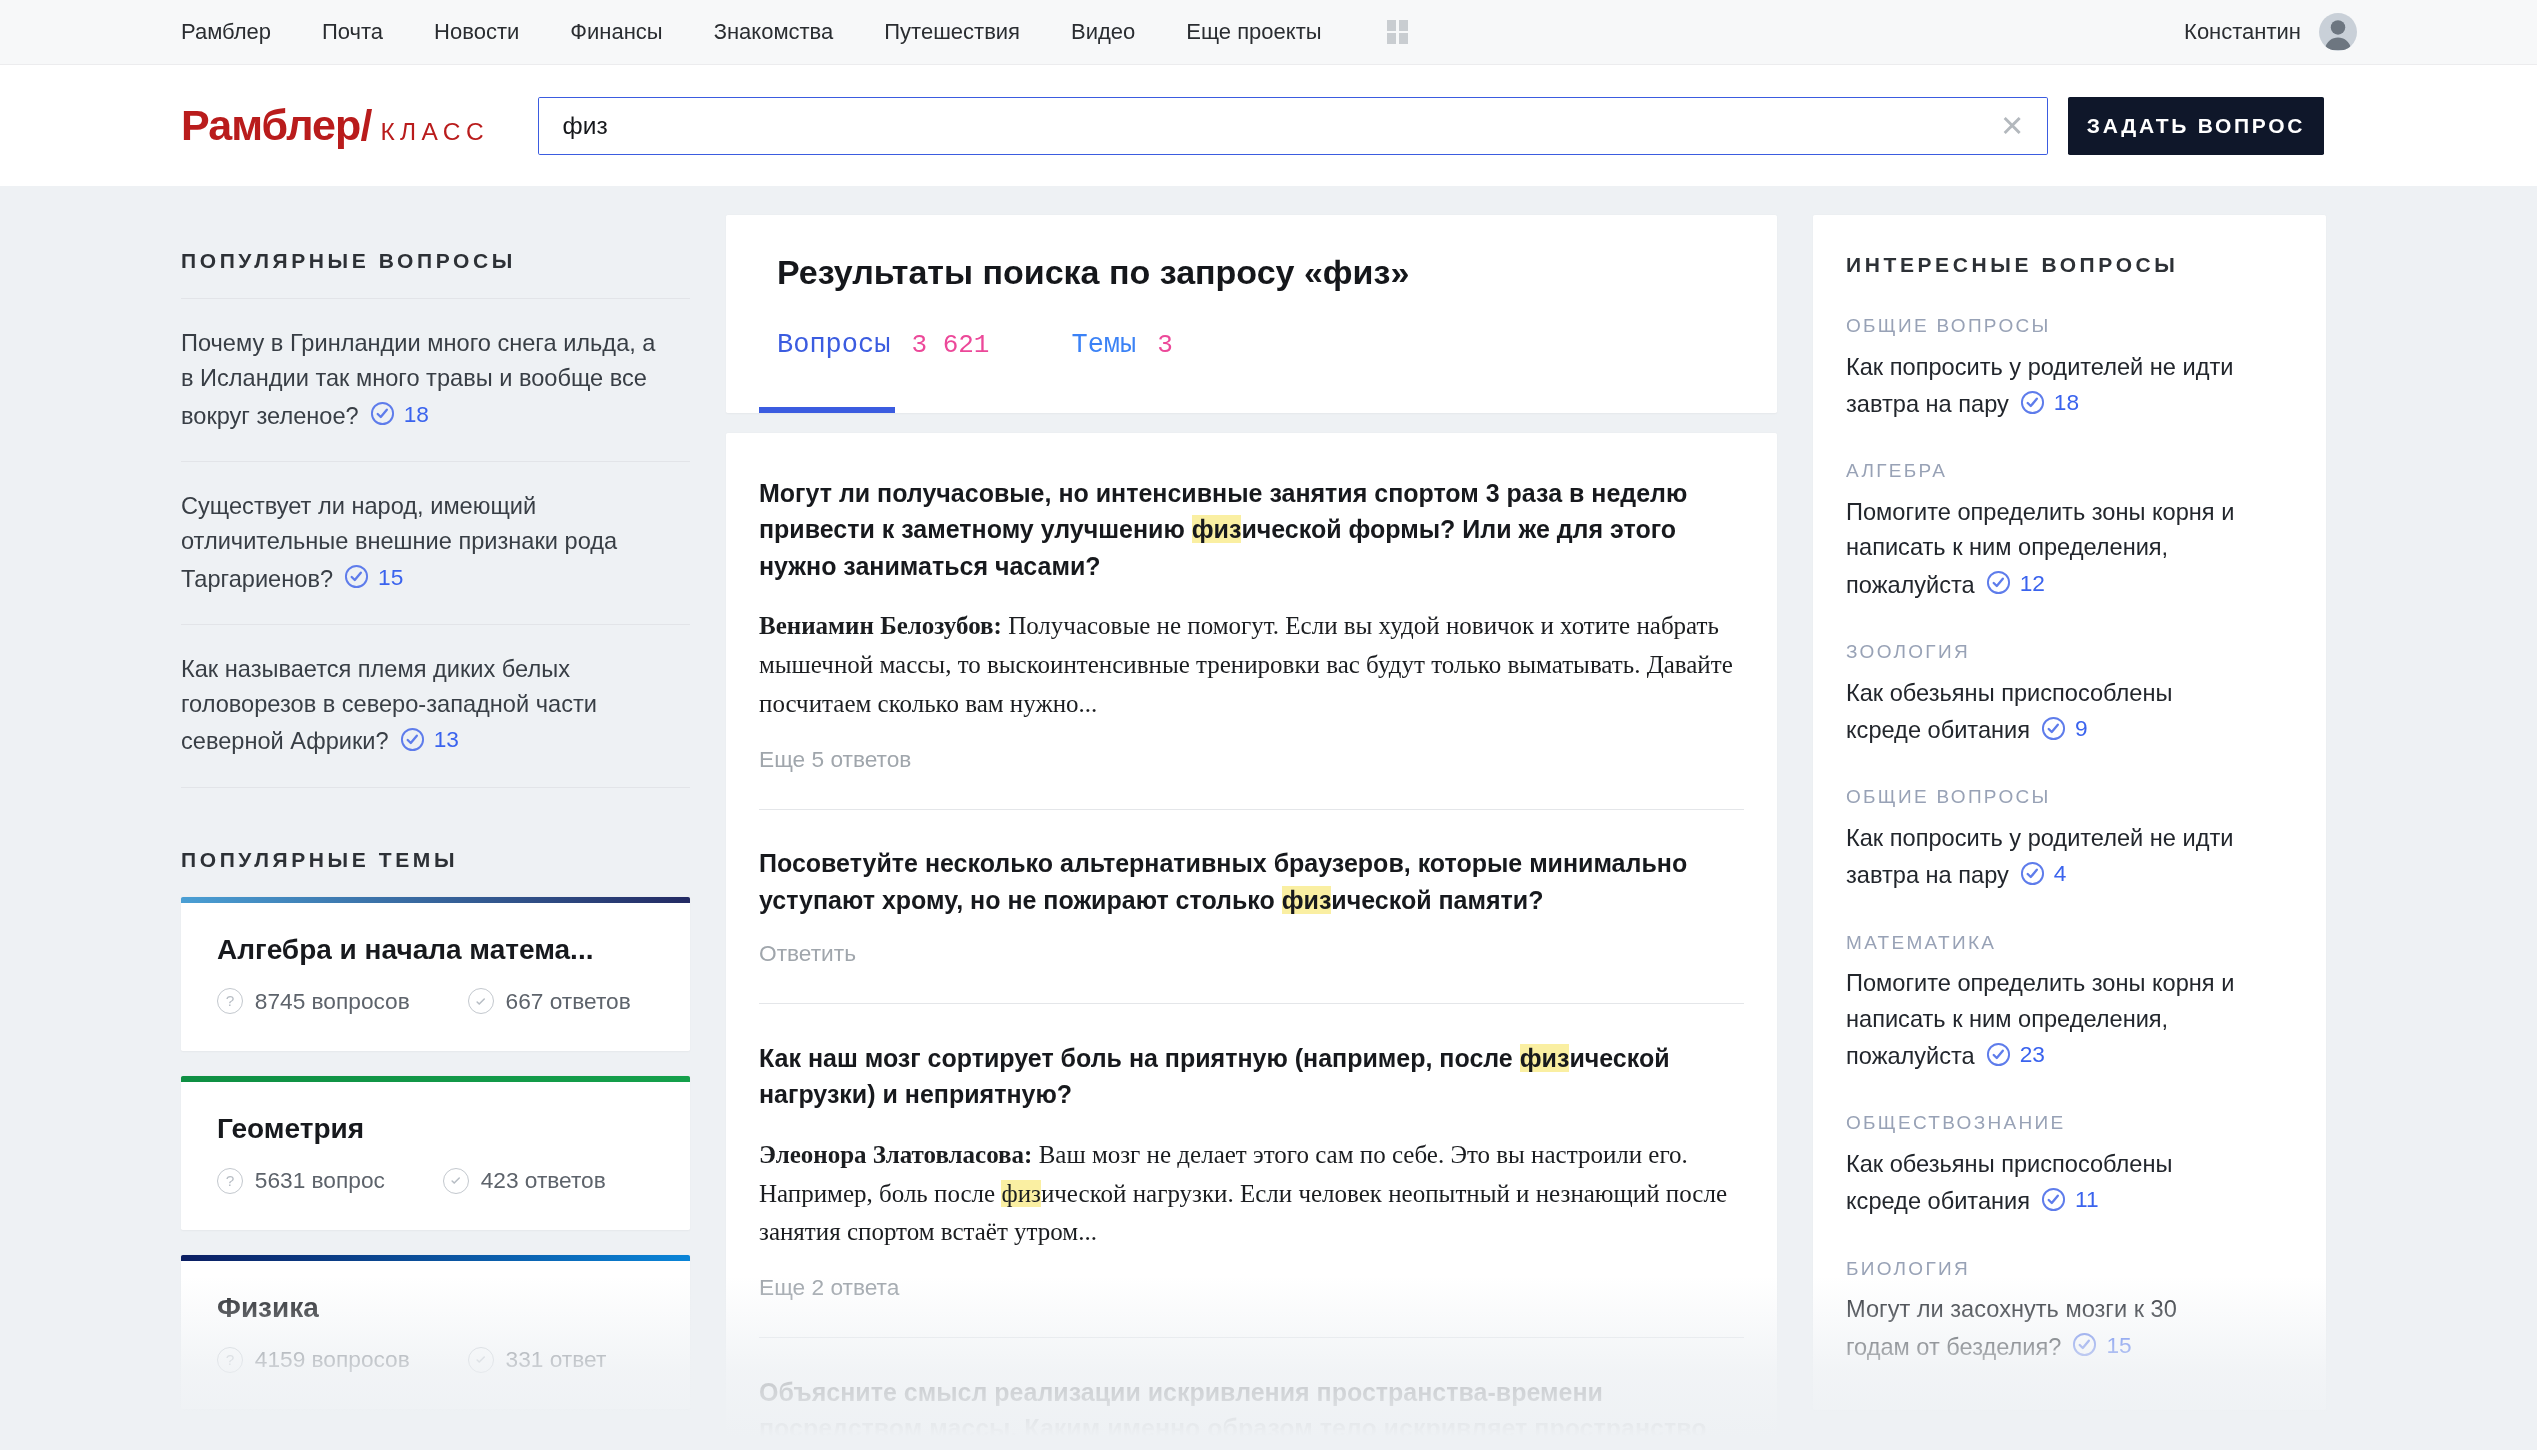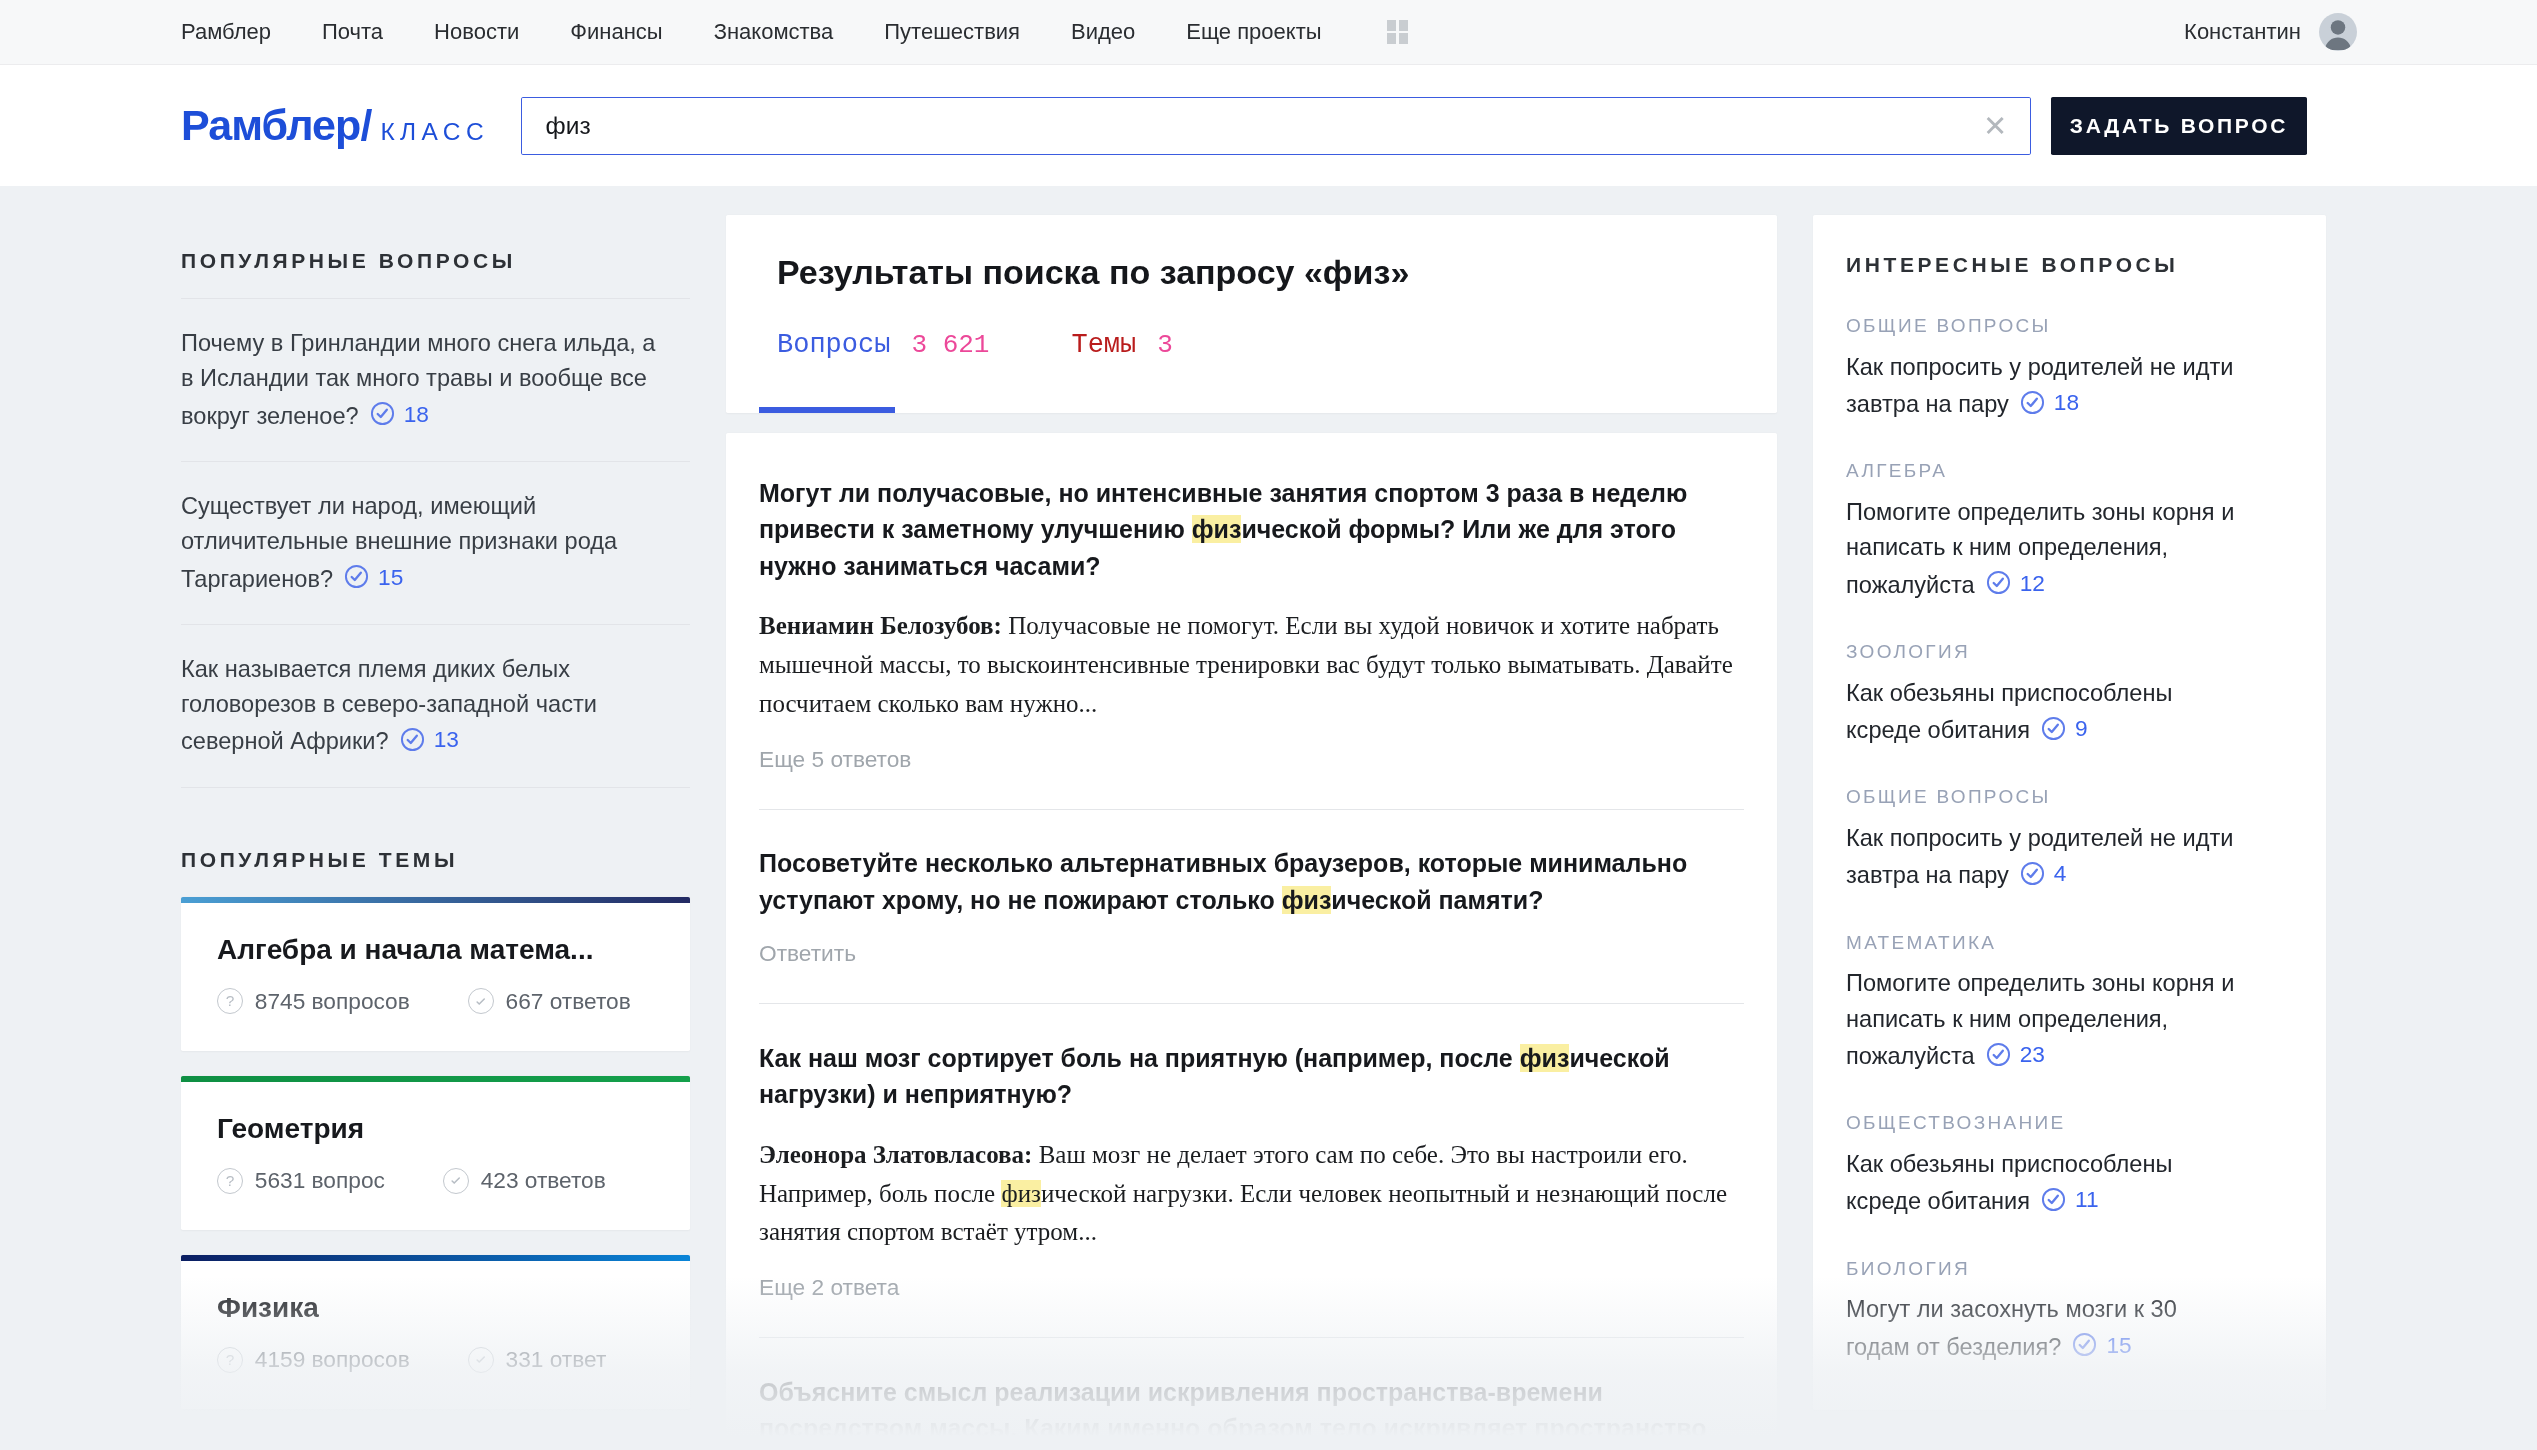--- a/index.html
+++ b/index.html
@@ -16,21 +16,21 @@
     display:flex; align-items:center; padding:0 181px; font-size:22px; color:#2a2d31;
   }
   .topbar-nav { display:flex; align-items:center; gap:51px; }
   .topbar-nav span { cursor:pointer; white-space:nowrap; }
   .grid-icon { display:inline-grid; grid-template-columns:9px 9px; gap:2.7px; margin-left:14.5px; cursor:pointer; }
   .grid-icon i { width:9px; height:11px; background:#c9cdd1; display:block; }
   .topbar-right { margin-left:auto; display:flex; align-items:center; gap:18px; }
   .avatar { width:38px; height:38px; border-radius:50%; background:#c9d0d8; overflow:hidden; flex:none; }
   
   .header { height:121px; background:#fff; display:flex; align-items:center; padding:0 181px; }
-  .logo { display:flex; align-items:baseline; color:#1d4ed8; margin-right:32px; white-space:nowrap; cursor:pointer; }
+  .logo { display:flex; align-items:baseline; color:#b91c1c; margin-right:49px; white-space:nowrap; cursor:pointer; }
   .logo-brand { font-size:43px; font-weight:700; letter-spacing:-0.9px; }
   .logo-sub { font-size:24.5px; letter-spacing:5.4px; margin-left:9px; font-weight:400; }
   .search-wrap { position:relative; width:1510px; }
   .search-input {
     width:100%; height:58px; border:1.8px solid #3b5ce0; border-radius:1.8px;
     font-size:24.5px; font-family:"Liberation Sans",sans-serif; padding:0 73px 0 23.6px; color:#15171b; outline:none; background:#fff;
   }
   .search-clear { position:absolute; right:23.6px; top:50%; transform:translateY(-50%); font-size:29px; color:#b3b8bd; cursor:pointer; line-height:1; }
   .ask-btn {
     width:256px; height:58px; margin-left:20px; background:#0f172a; color:#fff; border:none; border-radius:1.8px;
@@ -59,21 +59,21 @@
   .stat-icon {
     width:26px; height:26px; border-radius:50%; border:1.8px solid #c3c8ce; color:#b7bdc4;
     display:flex; align-items:center; justify-content:center; font-size:15.4px; flex:none;
   }
   .stat-icon svg { width:15.4px; height:15.4px; color:#b7bdc4; }
   
   .results-head { background:#fff; margin-top:29px; height:198px; padding:38px 51px 0; position:relative; border-radius:1.8px; box-shadow:0 0.9px 1.8px rgba(0,0,0,.04); }
   .results-title { font-size:34px; font-weight:700; color:#15171b; }
   .tabs { display:flex; gap:82px; margin-top:38px; }
   .tab { display:flex; align-items:baseline; gap:21px; cursor:pointer;font-family:Liberation Mono, monospace; }
-  .tab-label { font-size:27px; color:#b91c1c; }
+  .tab-label { font-size:27px; color:#3b82f6; }
   .tab.active .tab-label { color:#3b5ce0; }
   .tab-count { font-size:26px; color:#ec4899; white-space:nowrap; }
   .tab-underline { position:absolute; left:33px; bottom:0; width:136px; height:6.3px; background:#3b5ce0; }
   .results-card { background:#fff; margin-top:20px; padding:42px 33px 63px; border-radius:1.8px; box-shadow:0 0.9px 1.8px rgba(0,0,0,.04); }
   .result-title { font-size:25px; font-weight:700; line-height:1.45; color:#17191d; max-width:972px; cursor:pointer; }
   mark.hl { background:#faefa2; color:inherit; }
   .answer { font-family:"Liberation Serif", serif; font-size:25px; line-height:1.55; color:#1b1d20; margin-top:23.6px; max-width:974px; }
   .answer b { font-weight:700; }
   .more { font-size:22.7px; color:#a0a6ac; margin-top:22px; cursor:pointer; }
   .r-divider { height:0.9px; background:#e4e6e9; margin:36px 0; }

